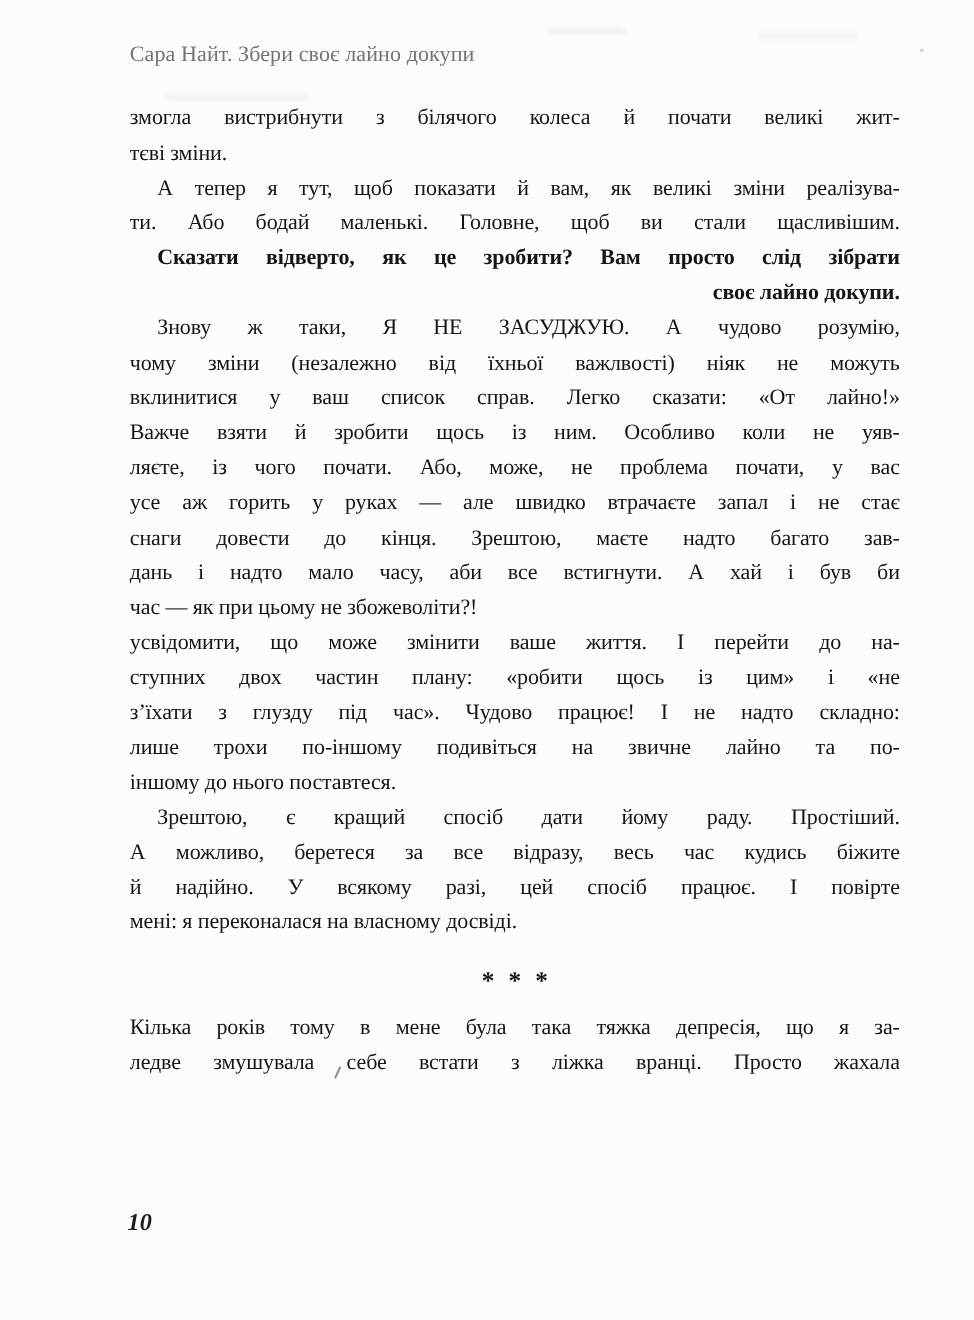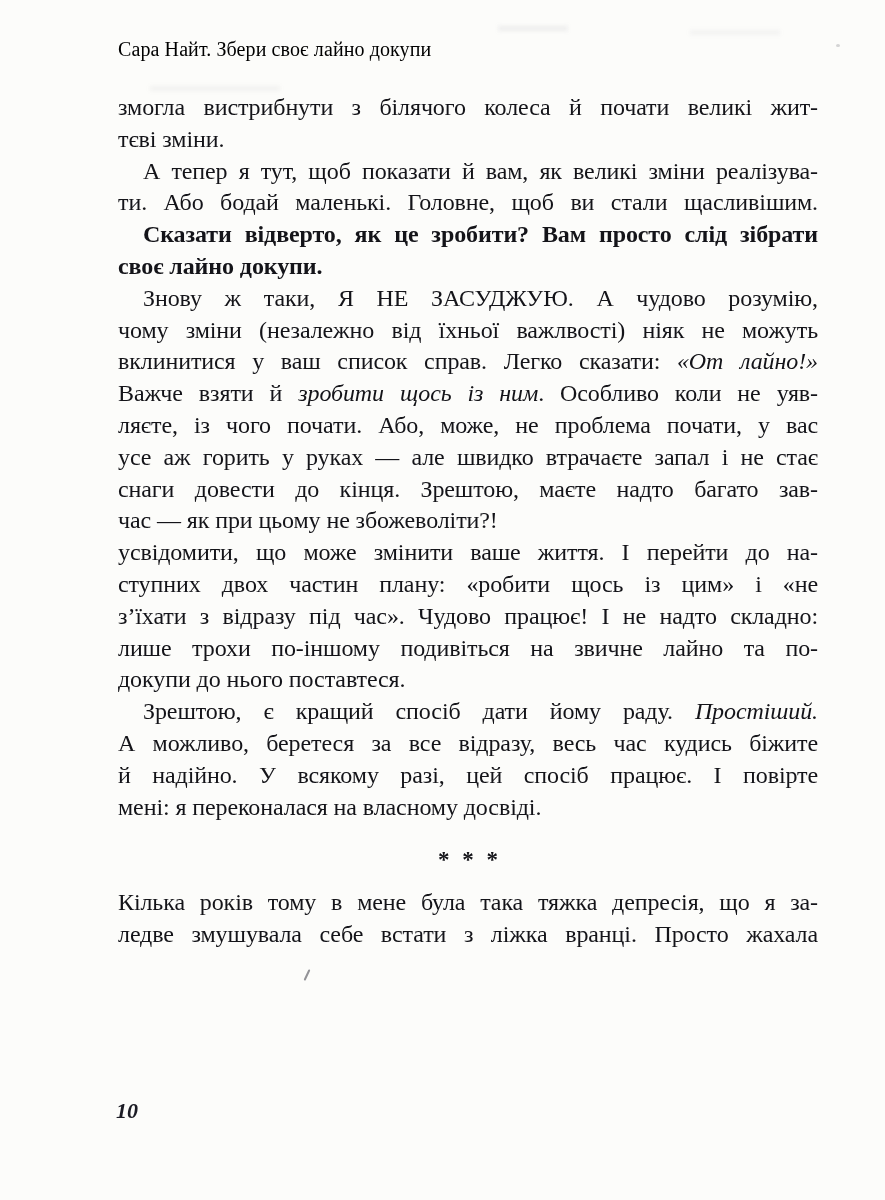--- a/index.html
+++ b/index.html
@@ -14,48 +14,48 @@
     font-family: "Liberation Serif", "DejaVu Serif", serif;
     color: #17171c;
     overflow: hidden;
   }
   .running-header {
     position: absolute;
     left: 118px;
     top: 38px;
     font-size: 20px;
     letter-spacing: 0.1px;
-    color: #000000;
+    color: #737373;
   }
   .body-block {
     position: absolute;
     left: 118px;
     top: 92px;
     width: 700px;
   }
   .line {
-    font-size: 24px;
+    font-size: 20px;
     line-height: 31.8px;
     height: 31.8px;
     letter-spacing: -0.1px;
     white-space: normal;
     color: #141419;
   }
   .line.justify {
     text-align: justify;
     text-align-last: justify;
   }
   .line.indent {
     padding-left: 25px;
   }
   .line.bold {
     font-weight: 700;
+    text-align: right;
   }
   .line .italic {
-    font-style: italic;
   }
   .separator {
     text-align: center;
     font-size: 23px;
     font-weight: 700;
     line-height: 31.8px;
     margin-top: 21px;
     margin-bottom: 11px;
     word-spacing: 7px;
     color: #141419;
@@ -113,26 +113,27 @@
     <div class="line justify"><span class="normal">ти. Або бодай маленькі. Головне, щоб ви стали щасливішим.</span></div>
     <div class="line indent justify bold"><span class="normal">Сказати відверто, як це зробити? Вам просто слід зібрати</span></div>
     <div class="line bold"><span class="normal">своє лайно докупи.</span></div>
     <div class="line indent justify"><span class="normal">Знову ж таки, Я НЕ ЗАСУДЖУЮ. А чудово розумію,</span></div>
     <div class="line justify"><span class="normal">чому зміни (незалежно від їхньої важлвості) ніяк не можуть</span></div>
     <div class="line justify"><span class="normal">вклинитися у ваш список справ. Легко сказати: </span><span class="italic">«От лайно!»</span></div>
     <div class="line justify"><span class="normal">Важче взяти й </span><span class="italic">зробити щось із ним</span><span class="normal">. Особливо коли не уяв-</span></div>
     <div class="line justify"><span class="normal">ляєте, із чого почати. Або, може, не проблема почати, у вас</span></div>
     <div class="line justify"><span class="normal">усе аж горить у руках — але швидко втрачаєте запал і не стає</span></div>
     <div class="line justify"><span class="normal">снаги довести до кінця. Зрештою, маєте надто багато зав-</span></div>
+    <div class="line justify"><span class="normal">дань і надто мало часу, аби все встигнути. А хай і був би</span></div>
     <div class="line"><span class="normal">час — як при цьому не збожеволіти?!</span></div>
     <div class="line justify"><span class="normal">усвідомити, що може змінити ваше життя. І перейти до на-</span></div>
     <div class="line justify"><span class="normal">ступних двох частин плану: «робити щось із цим» і «не</span></div>
-    <div class="line justify"><span class="normal">з’їхати з відразу під час». Чудово працює! І не надто складно:</span></div>
+    <div class="line justify"><span class="normal">з’їхати з глузду під час». Чудово працює! І не надто складно:</span></div>
     <div class="line justify"><span class="normal">лише трохи по-іншому подивіться на звичне лайно та по-</span></div>
-    <div class="line"><span class="normal">докупи до нього поставтеся.</span></div>
+    <div class="line"><span class="normal">іншому до нього поставтеся.</span></div>
     <div class="line indent justify"><span class="normal">Зрештою, є кращий спосіб дати йому раду. </span><span class="italic">Простіший.</span></div>
     <div class="line justify"><span class="normal">А можливо, беретеся за все відразу, весь час кудись біжите</span></div>
     <div class="line justify"><span class="normal">й надійно. У всякому разі, цей спосіб працює. І повірте</span></div>
     <div class="line"><span class="normal">мені: я переконалася на власному досвіді.</span></div>
     <div class="separator">* * *</div>
     <div class="line justify"><span class="normal">Кілька років тому в мене була така тяжка депресія, що я за-</span></div>
     <div class="line justify"><span class="normal">ледве змушувала себе встати з ліжка вранці. Просто жахала</span></div>
   </div>
 
 <div class="page-number">10</div>

